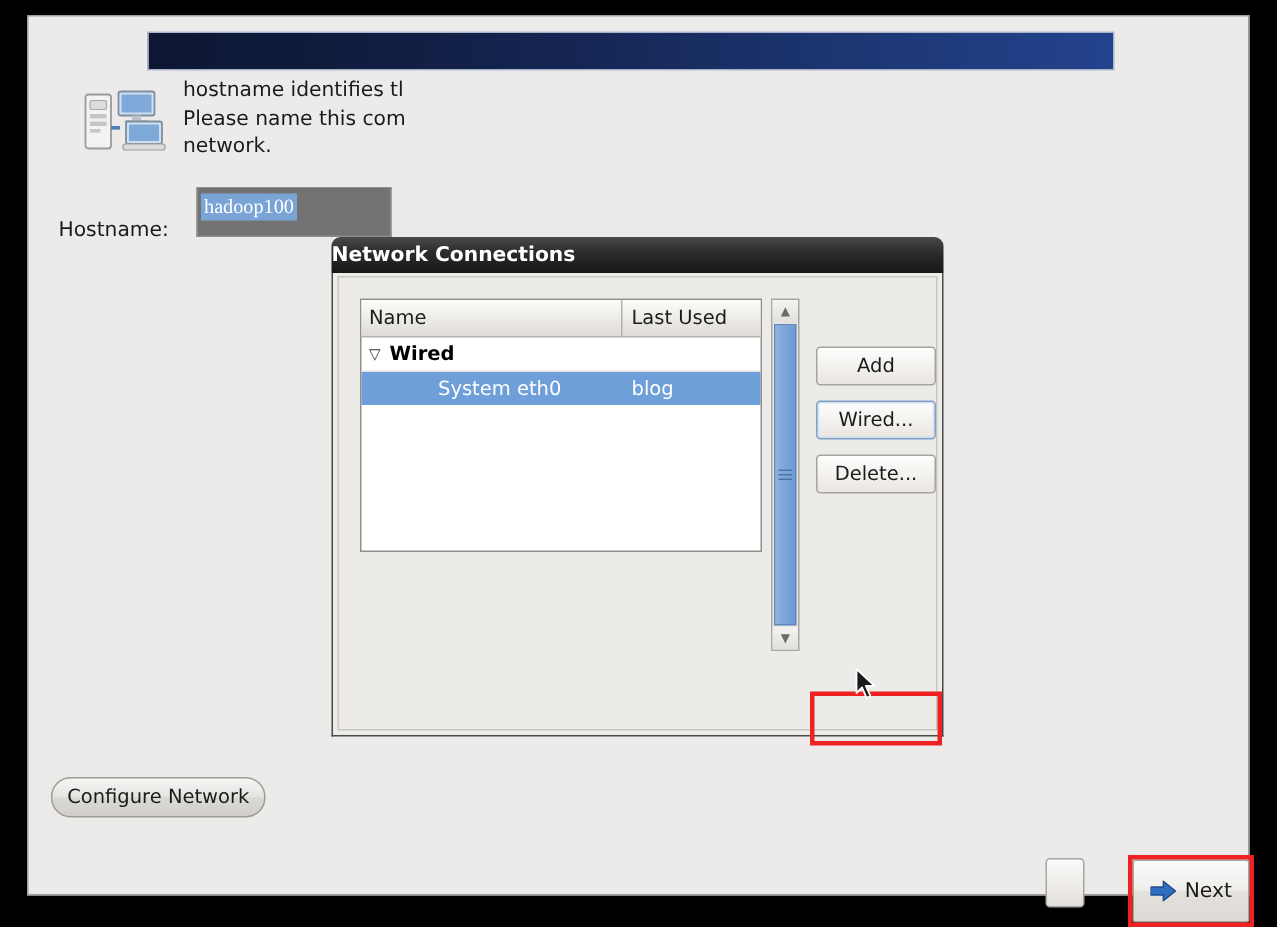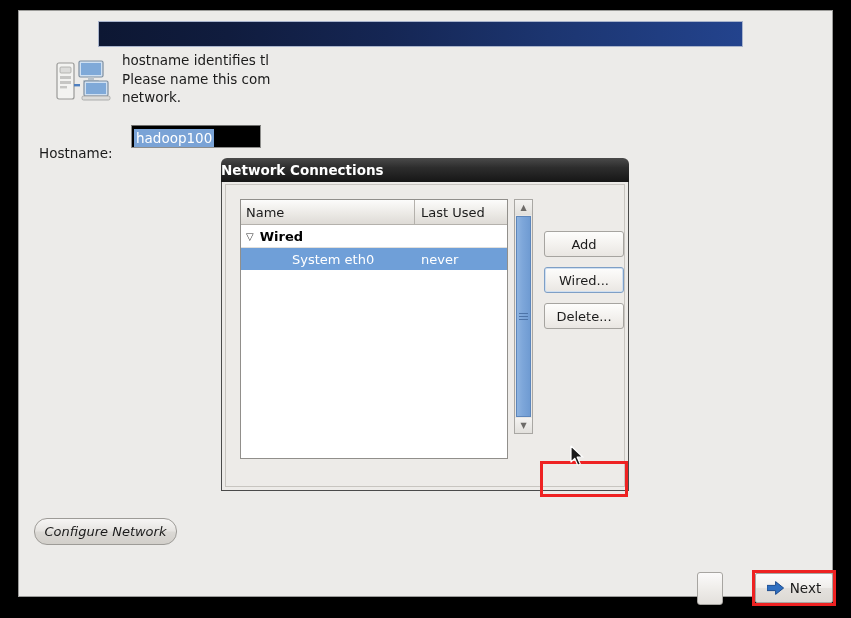--- a/index.html
+++ b/index.html
@@ -32,45 +32,45 @@
     position:absolute;left:83px;top:2px;width:151px;
     font-size:13.5px;color:#1b1b1b;line-height:18.5px;
     white-space:nowrap;overflow:hidden;
   }
   
   #hostname-row{position:absolute;left:20px;top:114px;height:26px;}
   #hostname-label{
     position:absolute;left:0;top:8px;font-size:13.5px;color:#1b1b1b;margin-top:12px;
   }
   #hostname-field{
-    position:absolute;left:92px;top:0;width:130px;height:23px;
-    background:#000000;border:1px solid #8d8d8b;
-    border-top-color:#6f6f6d;box-sizing:border-box;
+    position:absolute;left:92px;top:0;width:130px;height:33px;
+    background:#737373;border:1px solid #8d8d8b;
+    border-top-color:#6f6f6d;box-sizing:border-box;font-family:Liberation Serif, serif;
   }
   #hostname-value{
     display:inline-block;margin:3px 0 0 2px;padding:1px 2px;
     background:#7aa3d6;color:#ffffff;font-size:13.5px;line-height:16px;
   }
   
   #configure-network{
     position:absolute;left:15px;top:507px;width:143px;height:27px;
     background:linear-gradient(to bottom,#f6f5f4 0%,#e6e4e1 48%,#dbd9d5 52%,#d2cfca 100%);
     border:1px solid #9d9b97;border-radius:13px;
     font-size:13px;color:#1b1b1b;
     display:flex;align-items:center;justify-content:center;
-    box-sizing:border-box;cursor:pointer;font-style:italic;
+    box-sizing:border-box;cursor:pointer;
   }
   
   #back-button{
     position:absolute;left:678px;top:561px;width:26px;height:33px;
     background:linear-gradient(to bottom,#fbfafa 0%,#efedea 50%,#e3e0dc 100%);
     border:1px solid #a7a5a1;border-radius:3px;
     box-sizing:border-box;overflow:hidden;cursor:pointer;
   }
-  #next-wrap{position:absolute;left:733px;top:559px;width:84px;height:36px;}
+  #next-wrap{position:absolute;left:733px;top:559px;width:84px;height:48px;}
   #next-highlight{
     position:absolute;inset:0;border:3px solid #ee2222;box-sizing:border-box;
   }
   #next-button{
     position:absolute;left:3px;top:3px;right:3px;bottom:3px;
     background:linear-gradient(to bottom,#fbfafa 0%,#f0eeeb 48%,#e4e1dd 52%,#dcd9d4 100%);
     border:1px solid #a7a5a1;border-radius:2px;
     display:flex;align-items:center;justify-content:center;gap:6px;
     font-size:13.5px;color:#1b1b1b;box-sizing:border-box;cursor:pointer;
   }
@@ -91,21 +91,21 @@
     background:#edebe8;
     border:1px solid #4a4a4a;border-top:none;
     box-sizing:border-box;
   }
   #dlg-inner{
     position:absolute;left:3px;top:2px;right:3px;bottom:3px;
     border:1px solid #c8c5c0;box-sizing:border-box;
   }
   
   #list-frame{
-    position:absolute;left:14px;top:14px;width:268px;height:260px;
+    position:absolute;left:14px;top:14px;width:268px;height:169px;
     background:#fff;border:1px solid #918f8b;box-sizing:border-box;
   }
   #list-header{
     display:flex;height:24px;
     background:linear-gradient(to bottom,#fcfcfb 0%,#eceae6 55%,#dedbd6 100%);
     border-bottom:1px solid #b4b1ac;
     font-size:13px;color:#1b1b1b;
   }
   #list-header .col-name{flex:1;display:flex;align-items:center;padding-left:5px;}
   #list-header .col-sep{width:1px;background:#b4b1ac;}
@@ -234,21 +234,21 @@
               <div class="col-name">Name</div>
               <div class="col-sep"></div>
               <div class="col-last">Last Used</div>
             </div>
             <div class="group-row">
               <span class="tri">▽</span>
               <span>Wired</span>
             </div>
             <div class="conn-row">
               <span class="c-name">System eth0</span>
-              <span class="c-last">never</span>
+              <span class="c-last">blog</span>
             </div>
           </div>
 
           <div id="scrollbar">
             <div class="sb-btn">▲</div>
             <div id="sb-thumb">
               <div id="sb-grip">
                 <div></div>
                   <div></div>
                   <div></div>

